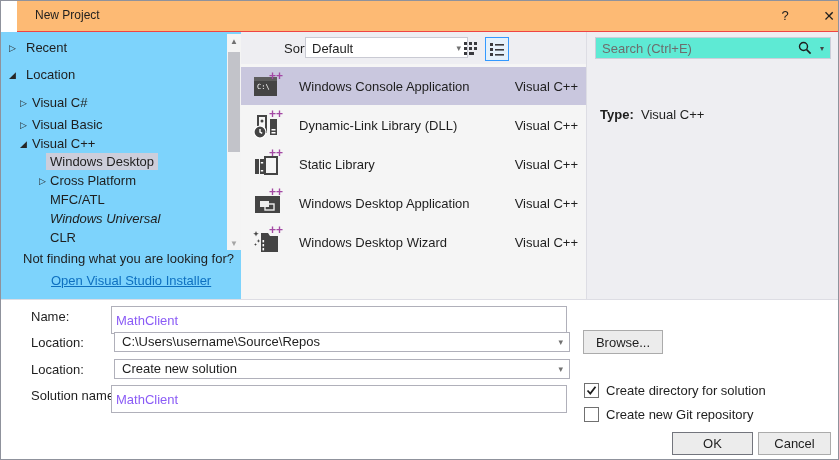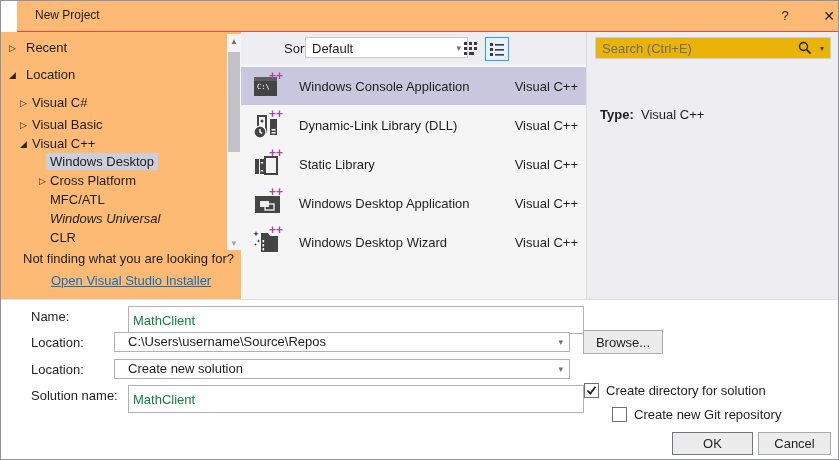--- a/index.html
+++ b/index.html
@@ -4,21 +4,21 @@
 <style>
   html,body{margin:0;padding:0;background:#d0d0d0;font-family:"Liberation Sans",sans-serif;}
   .dialog{position:relative;width:837px;height:458px;background:#fff;border:1px solid #8f929c;overflow:hidden;color:#1e1e1e;}
   
   .titlebar{position:absolute;left:16px;top:0;width:100%;height:30px;background:#fdba74;border-bottom:1px solid #ef4444;}
   .title{position:absolute;left:18px;top:7px;font-size:12px;color:#1e1e1e;}
   .tb-btn{position:absolute;top:0;width:34px;height:29px;display:flex;align-items:center;justify-content:center;font-size:13px;color:#1e1e1e;cursor:default;}
   .help{right:52px;}
   .close{right:8px;font-size:14px;}
   
-  .left-panel{position:absolute;left:0;top:31px;width:240px;height:267px;background:#fdba74;}
+  .left-panel{position:absolute;left:0;top:31px;width:240px;height:267px;background:#7dd3fc;}
   .mid-panel{position:absolute;left:240px;top:31px;width:345px;height:267px;background:#eeeef2;}
   .right-panel{position:absolute;left:585px;top:31px;width:252px;height:267px;background:#eeeef2;border-left:1px solid #dddde4;}
   
   .ti{position:absolute;height:18px;line-height:18px;font-size:13px;white-space:nowrap;}
   .ti .arrow{display:inline-block;color:#262626;}
   .arrow.collapsed::before{content:"▷";font-size:9px;position:relative;top:-1px;}
   .arrow.expanded::before{content:"◢";font-size:9px;position:relative;top:-1px;}
   .lvl0 .arrow{width:17px;} .lvl1 .arrow{width:12px;} .lvl2 .arrow{width:11px;}
   .ti.sel .tlabel{background:#cccedb;padding:1px 4px;margin-left:-4px;}
   .t0{left:8px;top:7px;} .t1{left:8px;top:34px;} .t2{left:19px;top:62px;}
@@ -42,42 +42,42 @@
   .vi-list-box{position:absolute;left:244px;top:5px;width:22px;height:22px;border:1px solid #3399ff;background:#e5f1fb;display:flex;align-items:center;justify-content:center;cursor:pointer;}
   
   .template-list{position:absolute;left:0;top:32px;width:345px;height:235px;background:#f5f5f5;}
   .trow{position:absolute;left:0;width:345px;height:38px;display:flex;align-items:center;box-sizing:border-box;padding:0 8px 0 11px;cursor:pointer;}
   .trow.sel{background:#c9c7de;}
   .trow .ticon{width:32px;height:32px;flex:0 0 32px;}
   .trow .tname{font-size:13px;margin-left:15px;flex:1;white-space:nowrap;overflow:hidden;}
   .trow .tlang{font-size:13px;margin-left:8px;}
   .r0{top:3px;} .r1{top:42px;} .r2{top:81px;} .r3{top:120px;} .r4{top:159px;}
   
-  .search-box{position:absolute;left:8px;top:5px;width:236px;height:22px;background:#eab308;border:1px solid #ccceda;box-sizing:border-box;}
+  .search-box{position:absolute;left:8px;top:5px;width:236px;height:22px;background:#5eead4;border:1px solid #ccceda;box-sizing:border-box;}
   .search-input{position:absolute;left:0;top:0;width:200px;height:20px;border:none;outline:none;font-size:13px;padding:0 0 0 6px;font-family:"Liberation Sans",sans-serif;color:#1e1e1e;background:transparent;}
   .search-input::placeholder{color:#6d6d6d;opacity:1;}
   .search-glyph{position:absolute;right:18px;top:3px;width:14px;height:14px;cursor:pointer;}
   .search-drop{position:absolute;right:6px;top:6px;font-size:8px;color:#444;cursor:pointer;}
   .desc-type{position:absolute;left:13px;top:43px;font-size:13px;margin-top:32px;}
   .desc-type b{font-weight:bold;}
   .desc-text{position:absolute;left:13px;top:65px;width:228px;font-size:13px;line-height:1.4;}
   
   .form{position:absolute;left:0;top:298px;width:100%;height:160px;background:#fff;border-top:1px solid #dddde4;box-sizing:border-box;}
   .flabel{position:absolute;left:30px;font-size:13px;}
   .l-name{top:9px;} .l-loc{top:35px;} .l-sol{top:62px;} .l-soln{top:88px;}
-  .ftext{position:absolute;left:127px;width:456px;height:28px;border:1px solid #b0b0ba;box-sizing:border-box;font-size:13px;padding:0 4px;font-family:"Liberation Sans",sans-serif;color:#15803d;outline:none;background:#fff;}
+  .ftext{position:absolute;left:110px;width:456px;height:28px;border:1px solid #b0b0ba;box-sizing:border-box;font-size:13px;padding:0 4px;font-family:"Liberation Sans",sans-serif;color:#8b5cf6;outline:none;background:#fff;}
   .f-name{top:6px;} .f-soln{top:85px;}
-  .fcombo{position:absolute;left:113px;width:456px;height:20px;border:1px solid #b0b0ba;box-sizing:border-box;background:#fff;font-size:13px;line-height:18px;padding-left:13px;cursor:default;}
+  .fcombo{position:absolute;left:113px;width:456px;height:20px;border:1px solid #b0b0ba;box-sizing:border-box;background:#fff;font-size:13px;line-height:18px;padding-left:7px;cursor:default;}
   .f-loc{top:32px;} .f-sol{top:59px;}
   .btn{position:absolute;background:#ececec;border:1px solid #ababab;font-size:13px;font-family:"Liberation Sans",sans-serif;color:#1e1e1e;display:flex;align-items:center;justify-content:center;cursor:pointer;box-sizing:border-box;}
   .btn-browse{left:582px;top:30px;width:80px;height:24px;}
   .btn-ok{left:671px;top:132px;width:81px;height:23px;border-color:#73757d;}
   .btn-cancel{left:757px;top:132px;width:73px;height:23px;}
   .cbrow{position:absolute;left:583px;height:18px;display:flex;align-items:flex-end;cursor:pointer;}
-  .cb1{top:80px;} .cb2{top:104px;margin-left:28px;}
+  .cb1{top:80px;} .cb2{top:104px;}
   .cbox{width:15px;height:15px;border:1px solid #707070;background:#fff;box-sizing:border-box;display:flex;align-items:center;justify-content:center;}
   .cbox svg{display:none;}
   .cbox.checked svg{display:block;}
   .cblabel{font-size:13px;margin-left:7px;white-space:nowrap;}
 </style>
 </head>
 <body>
 
 <div class="dialog">
 

